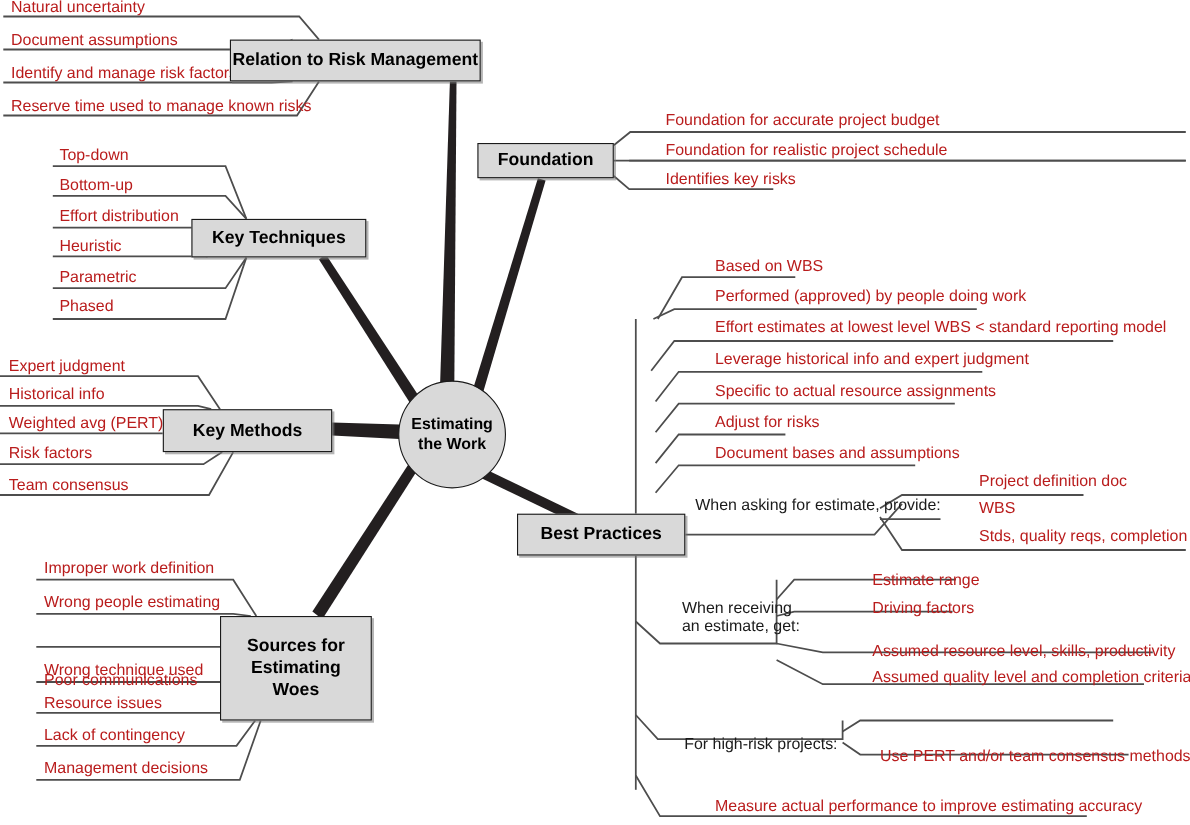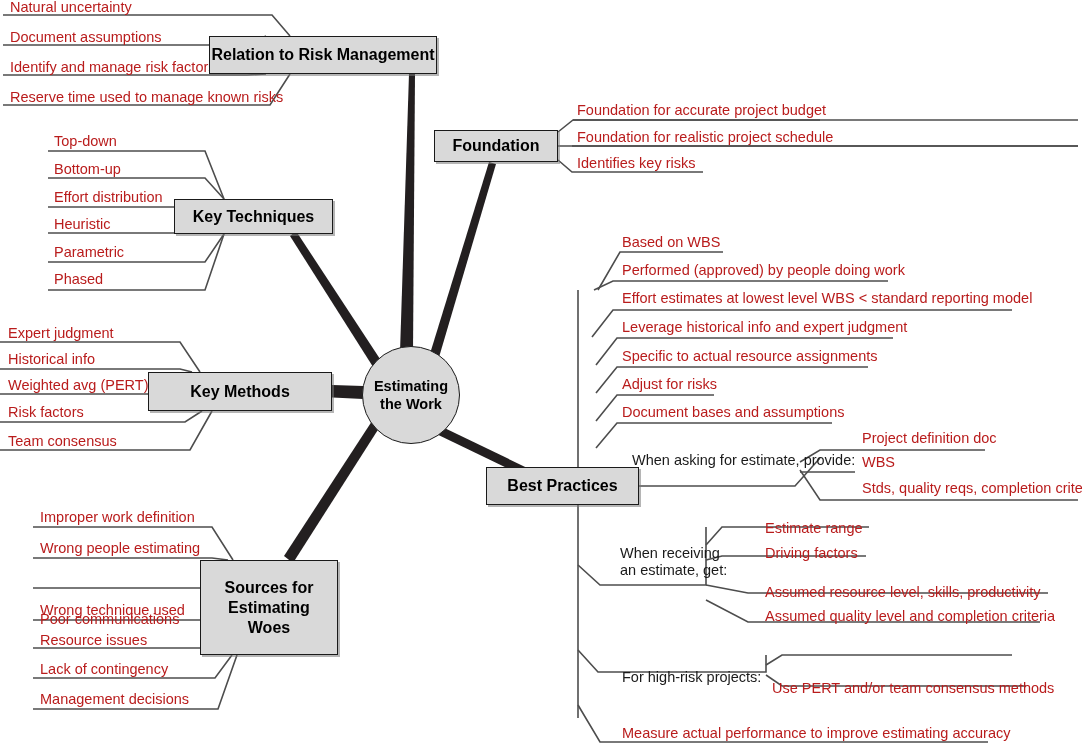--- a/index.html
+++ b/index.html
@@ -37,21 +37,21 @@
     z-index:6;
   }
   .leaf-label{
     position:absolute;
     font-size:14.5px;
     color:#b91c1c;
     white-space:nowrap;
     line-height:1;
     z-index:4;
   }
-  .leaf-label.right{text-align:left;}
+  .leaf-label.right{text-align:left;margin-left:28px;}
   .leaf-label.left{text-align:left;}
   .sub-label{
     position:absolute;
     font-size:14.5px;
     color:#1a1a1a;
     line-height:1.15;
     z-index:4;
     white-space:nowrap;
   }
 </style>
@@ -164,33 +164,33 @@
   </div>
 
   <div class="node-box" style="left:434px;top:130px;width:124px;height:32px;">
     <span>Foundation</span>
   </div>
 
   <div class="node-box" style="left:174px;top:199px;width:159px;height:35px;">
     <span>Key Techniques</span>
   </div>
 
-  <div class="node-box" style="left:148px;top:372px;width:184px;height:39px;align-items:center;">
+  <div class="node-box" style="left:148px;top:372px;width:154px;height:39px;align-items:center;">
     <span>Key Methods</span>
   </div>
 
   <div class="node-box" style="left:200px;top:560px;width:138px;height:95px;">
     <div>
       <div>Sources for</div>
       <div>Estimating</div>
       <div>Woes</div>
     </div>
   </div>
 
-  <div class="node-box" style="left:470px;top:467px;width:153px;height:38px;margin-left:16px;">
+  <div class="node-box" style="left:470px;top:467px;width:153px;height:38px;">
     <span>Best Practices</span>
   </div>
 
   <div class="leaf-label left" style="left:10px;top:0px;">Natural uncertainty</div>
   <div class="leaf-label left" style="left:10px;top:30px;">Document assumptions</div>
   <div class="leaf-label left" style="left:10px;top:60px;">Identify and manage risk factors</div>
   <div class="leaf-label left" style="left:10px;top:90px;">Reserve time used to manage known risks</div>
 
   <div class="leaf-label right" style="left:577px;top:103px;">Foundation for accurate project budget</div>
   <div class="leaf-label right" style="left:577px;top:130px;">Foundation for realistic project schedule</div>

